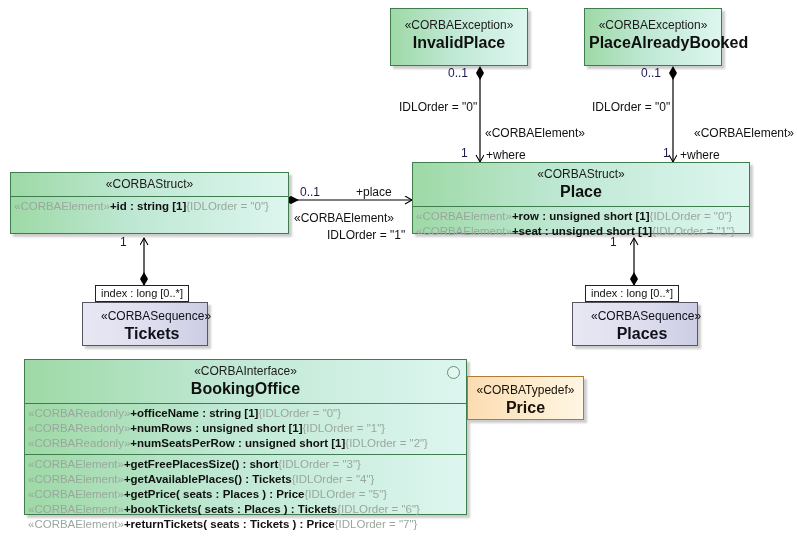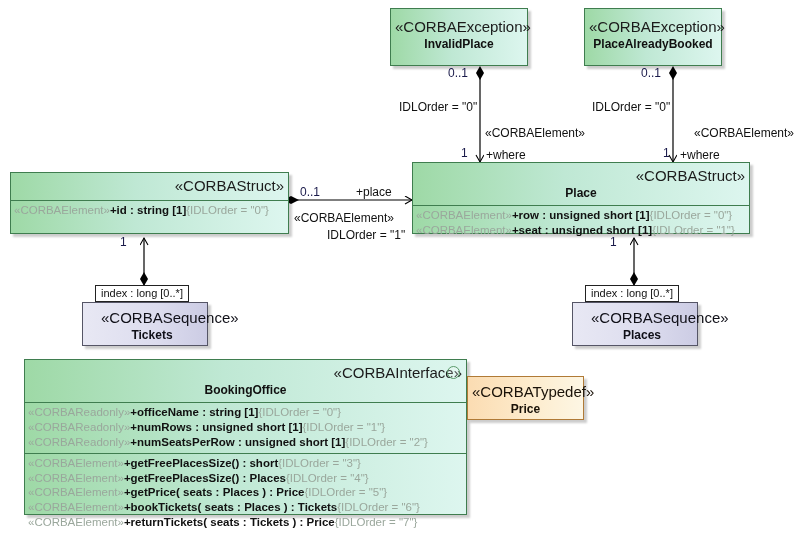--- a/index.html
+++ b/index.html
@@ -26,26 +26,25 @@
     border: 1px solid #3f7d4f;
     box-shadow: 3px 3px 2px rgba(0,0,0,0.20);
     background: linear-gradient(to right, #9ed9a6 0%, #bfe8d4 45%, #ddf6ef 100%);
   }
   .node .hdr {
     text-align: center;
     padding: 4px 4px 4px 4px;
     line-height: 1.25;
   }
   .node .stereo {
-    font-size: 15px;
+    font-size: 12px;
     color: #1b1b1b;
-    text-align: right;
   }
   .node .nm {
-    font-size: 12px;
+    font-size: 16px;
     font-weight: bold;
     color: #101010;
   }
   .node .compartment {
     border-top: 1px solid #3f7d4f;
     padding: 2px 3px 3px 3px;
   }
   .feat {
     font-size: 11.5px;
     color: #111111;
@@ -220,21 +219,21 @@
     </div>
     <div class="feat">
       <span class="st">«CORBAReadonly»</span><span class="strong">+numSeatsPerRow : unsigned short [1]</span><span class="tag">{IDLOrder = "2"}</span>
     </div>
   </div>
   <div class="compartment">
     <div class="feat">
       <span class="st">«CORBAElement»</span><span class="strong">+getFreePlacesSize() : short</span><span class="tag">{IDLOrder = "3"}</span>
     </div>
     <div class="feat">
-      <span class="st">«CORBAElement»</span><span class="strong">+getFreePlacesSize() : Places</span><span class="tag">{IDLOrder = "4"}</span>
+      <span class="st">«CORBAElement»</span><span class="strong">+getAvailablePlaces() : Tickets</span><span class="tag">{IDLOrder = "4"}</span>
     </div>
     <div class="feat">
       <span class="st">«CORBAElement»</span><span class="strong">+getPrice( seats : Places ) : Price</span><span class="tag">{IDLOrder = "5"}</span>
     </div>
     <div class="feat">
       <span class="st">«CORBAElement»</span><span class="strong">+bookTickets( seats : Places ) : Tickets</span><span class="tag">{IDLOrder = "6"}</span>
     </div>
     <div class="feat">
       <span class="st">«CORBAElement»</span><span class="strong">+returnTickets( seats : Tickets ) : Price</span><span class="tag">{IDLOrder = "7"}</span>
     </div>

